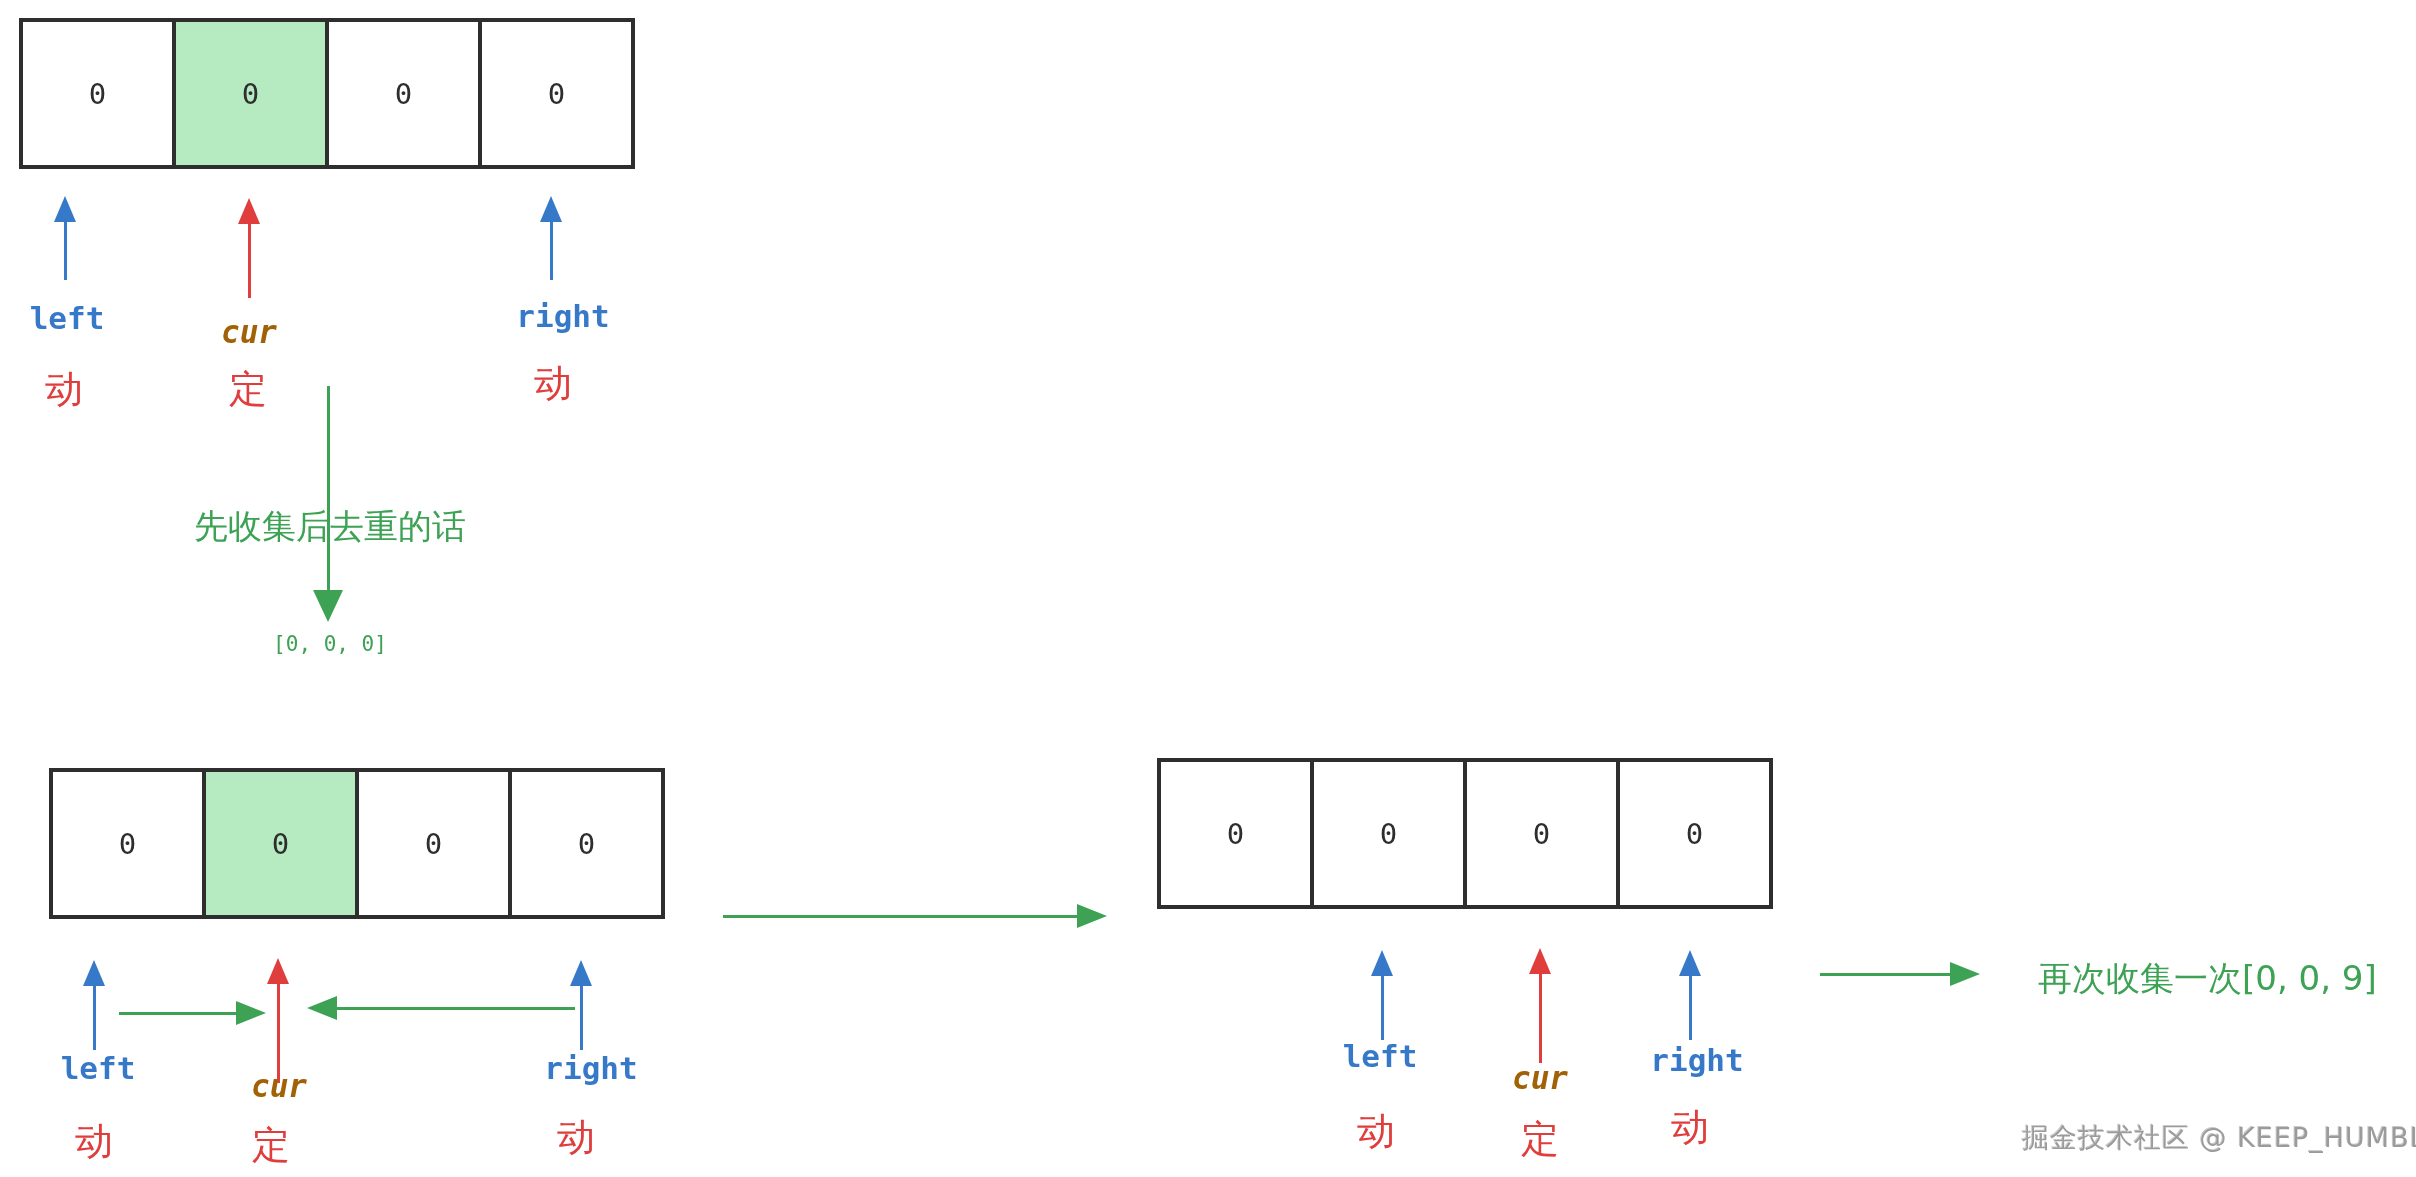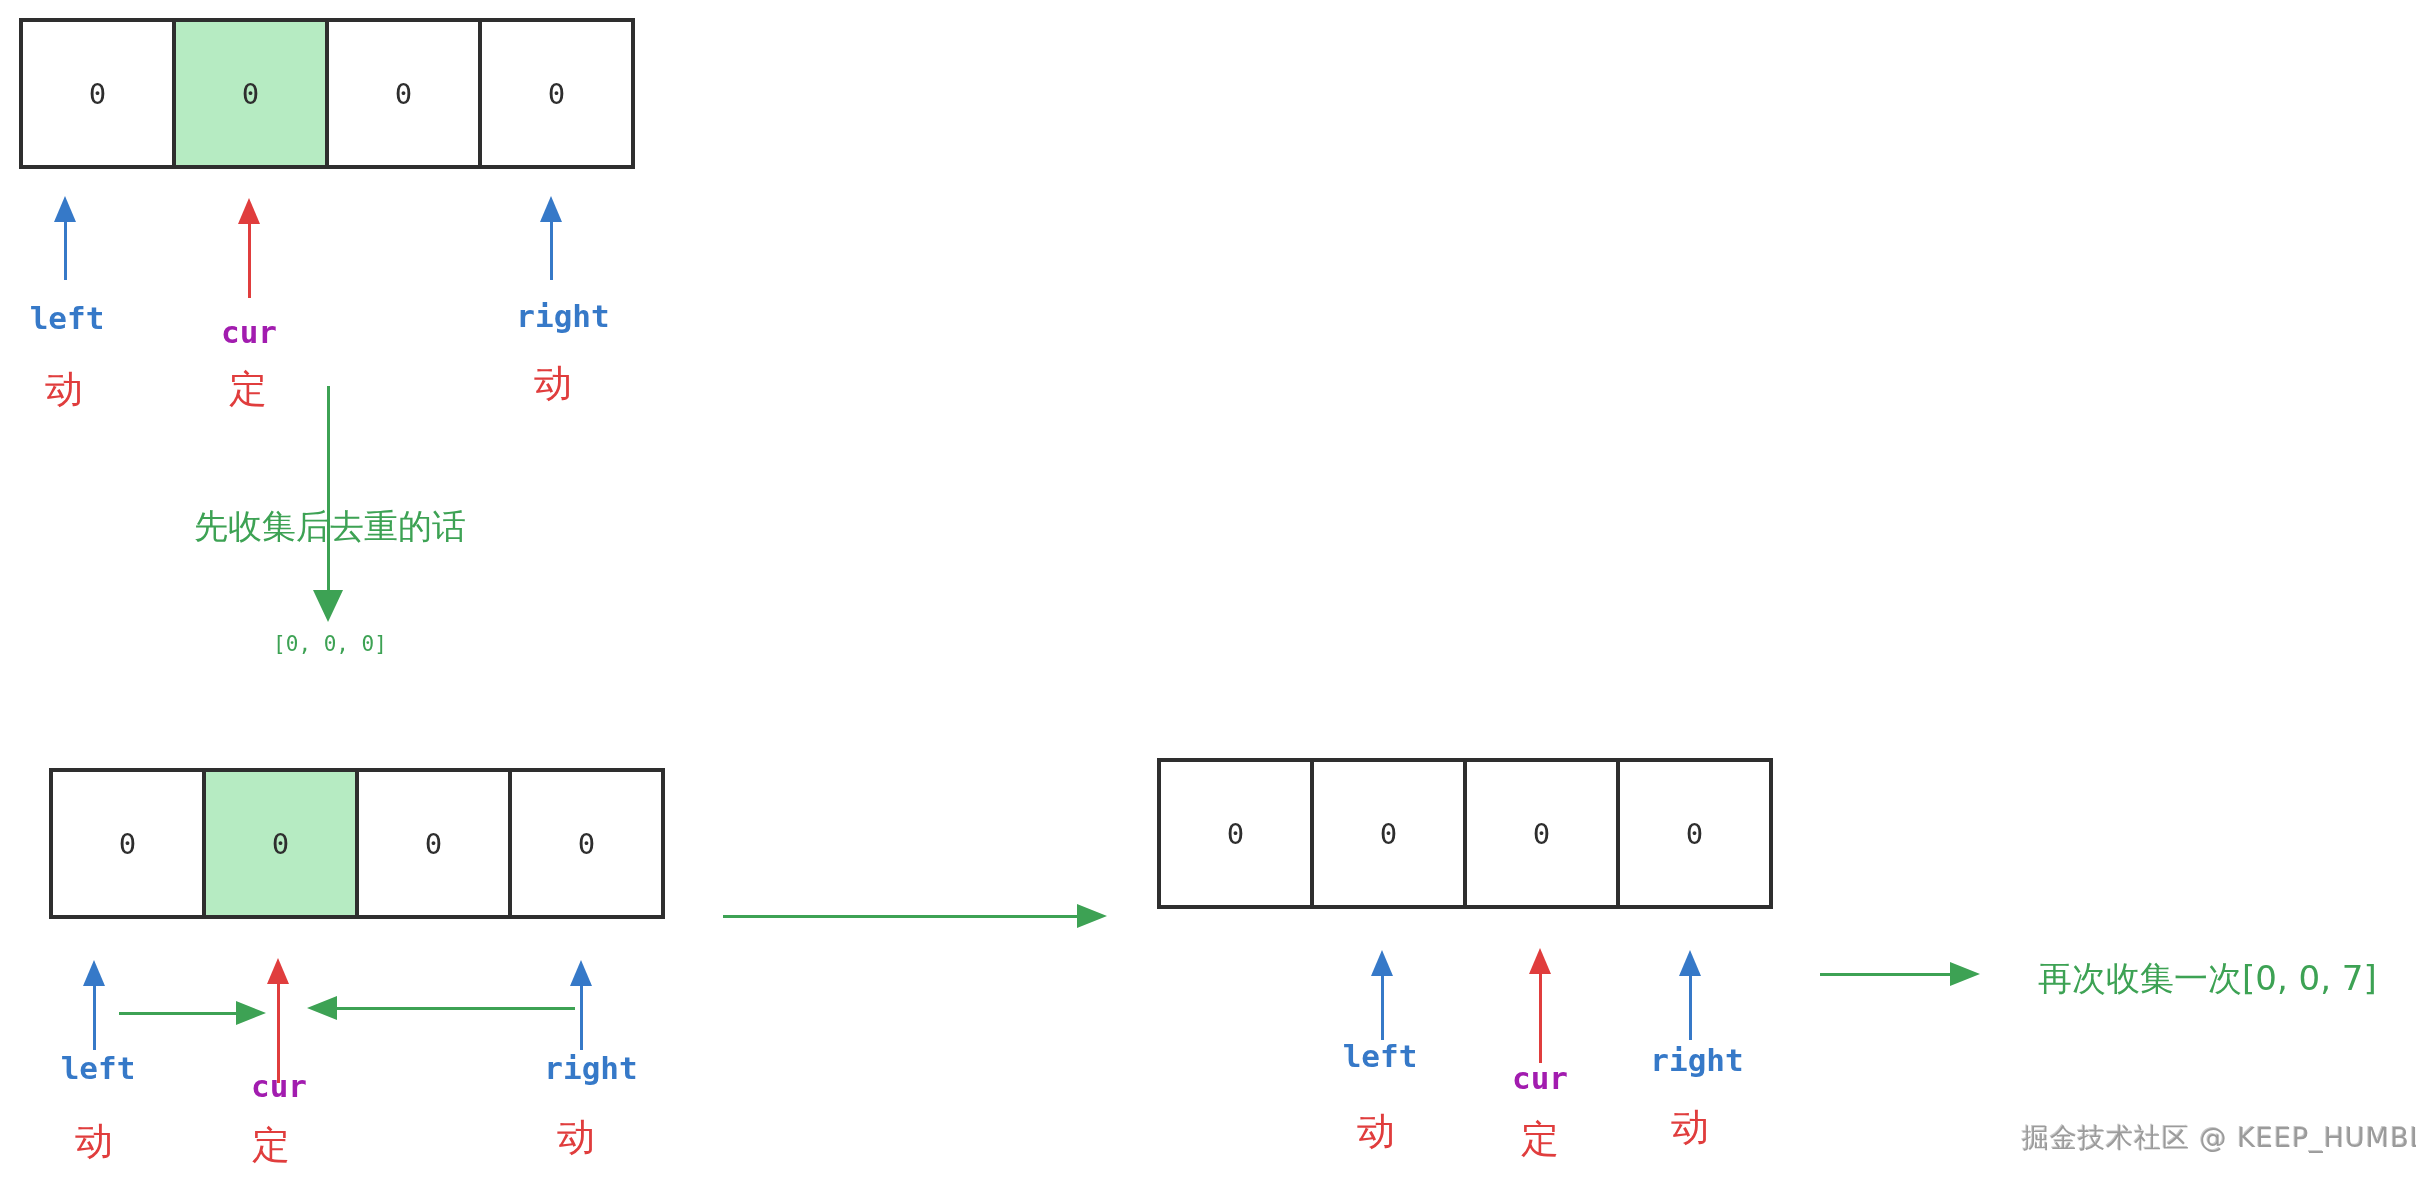--- a/index.html
+++ b/index.html
@@ -41,21 +41,21 @@
   .h-arrow .stem{height:3px;flex:1;background:var(--c);}
   .h-arrow .head-right{width:0;height:0;border-top:12px solid transparent;border-bottom:12px solid transparent;border-left:30px solid var(--c);}
   .h-arrow .head-left{width:0;height:0;border-top:12px solid transparent;border-bottom:12px solid transparent;border-right:30px solid var(--c);}
 
   
   .ptr-label{
     font-family:"DejaVu Sans Mono","Liberation Mono",monospace;
     font-weight:bold;font-size:31px;white-space:nowrap;
   }
   .ptr-label.blue{color:#3679c8;}
-  .ptr-label.red{color:#a21caf;}
+  .ptr-label.red{color:#a16207;font-style:italic;}
   .cjk-note{font-size:38px;color:#e03d3d;white-space:nowrap;}
   .green-text{color:#3da254;font-size:34px;white-space:nowrap;}
   .mono{font-family:"DejaVu Sans Mono","Liberation Mono",monospace;}
   .watermark{
     font-size:27px;color:#9b9b9b;white-space:nowrap;letter-spacing:1px;
     text-shadow:1px 1px 0 #ffffff,-1px -1px 0 #c9c9c9;
   }
 </style>
 </head>
 <body>
@@ -162,15 +162,15 @@
 <div class="abs center ptr-label blue" style="left:1697px;top:1042px;">right</div>
 
 <div class="abs center cjk-note" style="left:1376px;top:1106px;">动</div>
 <div class="abs center cjk-note" style="left:1540px;top:1114px;">定</div>
 <div class="abs center cjk-note" style="left:1690px;top:1102px;">动</div>
 
 <div class="abs h-arrow green" style="left:1820px;top:962px;width:160px;">
   <div class="stem"></div>
   <div class="head-right"></div>
 </div>
-<div class="abs green-text" style="left:2038px;top:956px;font-size:34px;">再次收集一次[0, 0, 7]</div>
+<div class="abs green-text" style="left:2038px;top:956px;font-size:34px;">再次收集一次[0, 0, 9]</div>
 
 <div class="abs watermark" style="left:2022px;top:1120px;">掘金技术社区 @ KEEP_HUMBLE</div>
 
 </body></html>

